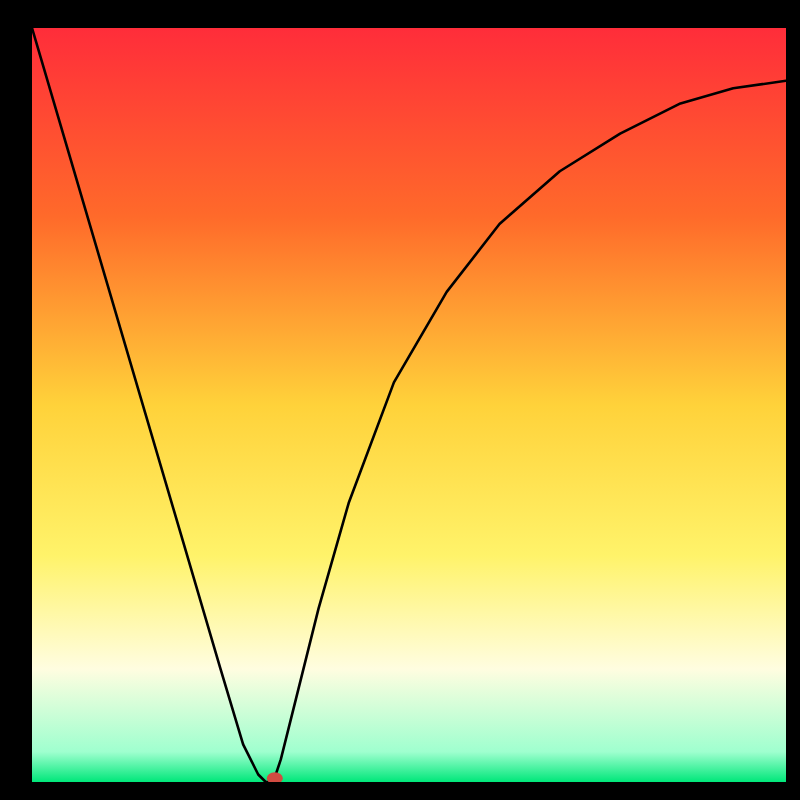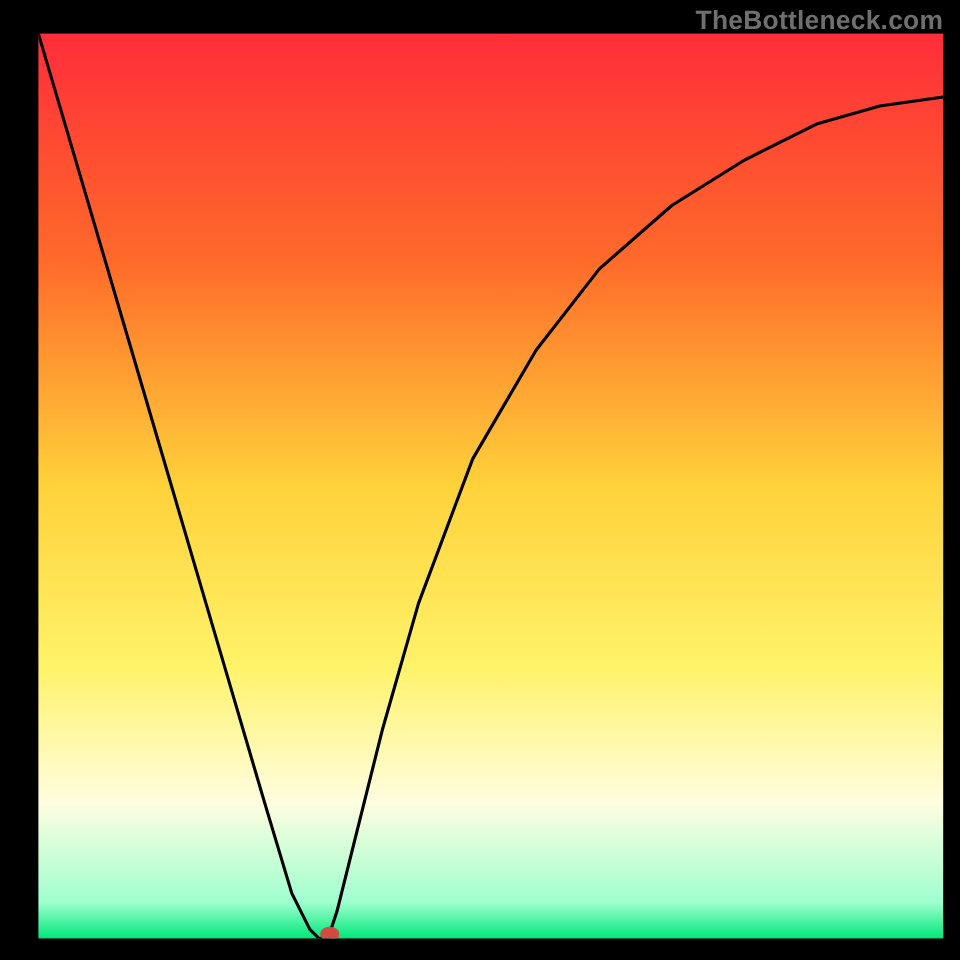--- a/index.html
+++ b/index.html
@@ -32,21 +32,20 @@
     position: absolute;
     top: 0;
     left: 0;
   }
 </style>
 </head>
 <body>
 
 <div class="frame">
 
-  <div class="watermark">TheBottleneck.com</div>
 
   <svg id="chart-svg" width="800" height="800" viewBox="0 0 800 800">
     <defs>
       <linearGradient id="bg-grad" x1="0" y1="0" x2="0" y2="1">
           <stop offset="0%" stop-color="#ff2d3a"></stop>
           <stop offset="25%" stop-color="#ff6a2a"></stop>
           <stop offset="50%" stop-color="#ffd23a"></stop>
           <stop offset="70%" stop-color="#fff36a"></stop>
           <stop offset="85%" stop-color="#fffde0"></stop>
           <stop offset="96%" stop-color="#9fffcf"></stop>

